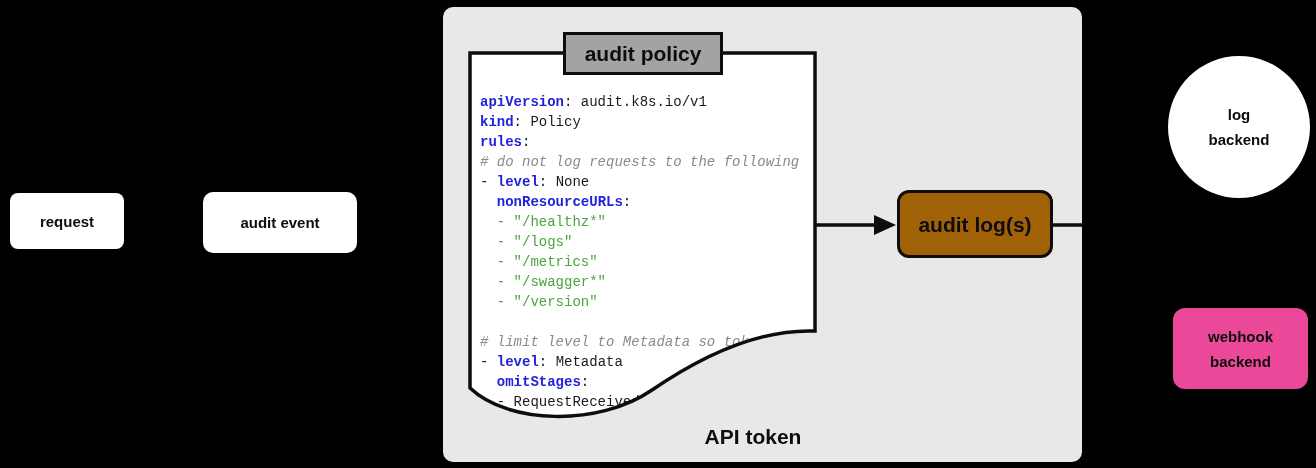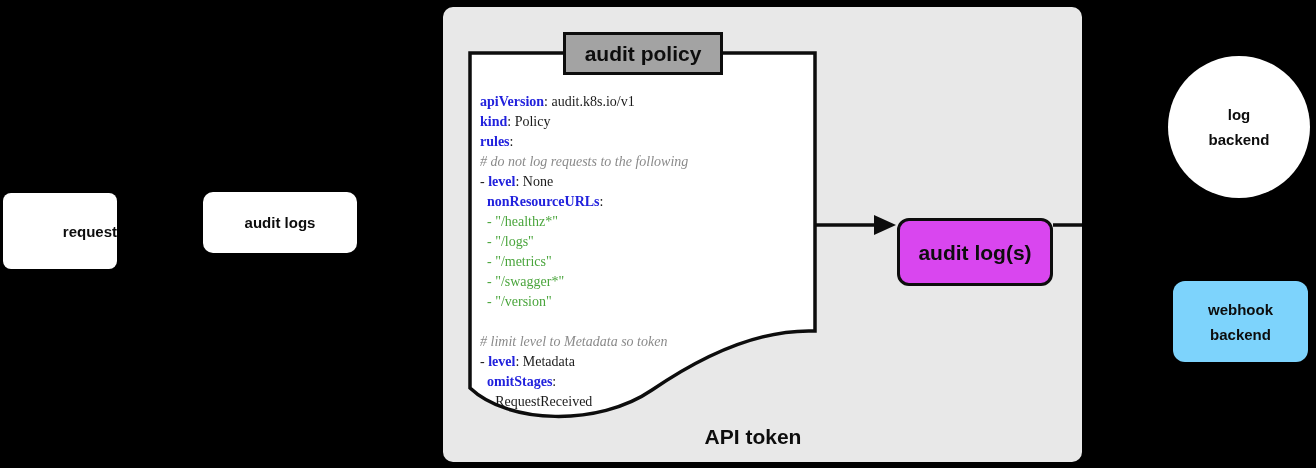--- a/index.html
+++ b/index.html
@@ -5,39 +5,39 @@
   html,body{margin:0;padding:0;background:#000;}
   #canvas{
     position:relative;width:1316px;height:468px;overflow:hidden;
     font-family:"Liberation Sans",sans-serif;background:#000;
   }
   .node{
     position:absolute;display:flex;align-items:center;justify-content:center;
     background:#fff;color:#0d0d0d;font-weight:bold;font-size:15px;
     text-align:center;box-sizing:border-box;line-height:25px;
   }
-  #request-node{left:3px;top:193px;width:114px;height:76px;border-radius:8px;justify-content:flex-end;}
+  #request-node{left:10px;top:193px;width:114px;height:56px;border-radius:8px;}
   #audit-event-node{left:203px;top:192px;width:154px;height:61px;border-radius:10px;}
   #api-server-box{
     position:absolute;left:443px;top:7px;width:639px;height:455px;
     background:#e8e8e8;border-radius:10px;
   }
   #api-server-label{
     position:absolute;left:646px;top:425px;width:214px;text-align:center;
     color:#0d0d0d;font-weight:bold;font-size:21px;
   }
   
   #policy-doc-clip{
     position:absolute;left:0;top:0;width:1316px;height:468px;
     background:#fff;
     clip-path:path("M 470,53 L 815,53 L 815,331 C 763,329 706,353 652,390 C 598,427 508,424 470,388 Z");
   }
   #policy-code{
     position:absolute;left:480px;top:92px;margin:0;
-    font-family:Liberation Serif, serif;font-size:14px;line-height:20px;
+    font-family:Liberation Mono, monospace;font-size:14px;line-height:20px;
     white-space:pre;letter-spacing:0;color:#1a1a1a;
   }
   #policy-code .tok-com{font-style:italic;}
   #policy-code .tok-key{font-weight:bold;}
   #diagram-overlay{position:absolute;left:0;top:0;pointer-events:none;}
   #audit-policy-node{
     left:563px;top:32px;width:160px;height:43px;
     border:3.5px solid #0d0d0d;border-radius:0;font-size:21px;
   }
   #audit-logs-node{
@@ -51,48 +51,48 @@
 </head>
 <body>
 
 <div id="canvas" style="background: rgb(0, 0, 0);">
 
   <div class="node" id="request-node" style="background: rgb(255, 255, 255);">
     <span>request</span>
   </div>
 
   <div class="node" id="audit-event-node" style="background: rgb(255, 255, 255);">
-    <span>audit logs</span>
+    <span>audit event</span>
   </div>
 
   <div id="api-server-box" style="background: rgb(232, 232, 232);"></div>
   <div id="api-server-label">API token</div>
 
   <div id="policy-doc-clip">
     <pre id="policy-code"><div><span class="tok-key" style="color: rgb(34, 34, 221);">apiVersion</span><span class="tok-def" style="color: rgb(26, 26, 26);">: audit.k8s.io/v1</span></div><div><span class="tok-key" style="color: rgb(34, 34, 221);">kind</span><span class="tok-def" style="color: rgb(26, 26, 26);">: Policy</span></div><div><span class="tok-key" style="color: rgb(34, 34, 221);">rules</span><span class="tok-def" style="color: rgb(26, 26, 26);">:</span></div><div><span class="tok-com" style="color: rgb(138, 138, 138);"># do not log requests to the following</span></div><div><span class="tok-def" style="color: rgb(26, 26, 26);">- </span><span class="tok-key" style="color: rgb(34, 34, 221);">level</span><span class="tok-def" style="color: rgb(26, 26, 26);">: None</span></div><div><span class="tok-def" style="color: rgb(26, 26, 26);">  </span><span class="tok-key" style="color: rgb(34, 34, 221);">nonResourceURLs</span><span class="tok-def" style="color: rgb(26, 26, 26);">:</span></div><div><span class="tok-str" style="color: rgb(74, 165, 60);">  - "/healthz*"</span></div><div><span class="tok-str" style="color: rgb(74, 165, 60);">  - "/logs"</span></div><div><span class="tok-str" style="color: rgb(74, 165, 60);">  - "/metrics"</span></div><div><span class="tok-str" style="color: rgb(74, 165, 60);">  - "/swagger*"</span></div><div><span class="tok-str" style="color: rgb(74, 165, 60);">  - "/version"</span></div><div>&nbsp;</div><div><span class="tok-com" style="color: rgb(138, 138, 138);"># limit level to Metadata so token</span></div><div><span class="tok-def" style="color: rgb(26, 26, 26);">- </span><span class="tok-key" style="color: rgb(34, 34, 221);">level</span><span class="tok-def" style="color: rgb(26, 26, 26);">: Metadata</span></div><div><span class="tok-def" style="color: rgb(26, 26, 26);">  </span><span class="tok-key" style="color: rgb(34, 34, 221);">omitStages</span><span class="tok-def" style="color: rgb(26, 26, 26);">:</span></div><div><span class="tok-def" style="color: rgb(26, 26, 26);">  - RequestReceived</span></div></pre>
   </div>
 
   <svg id="diagram-overlay" width="1316" height="468" viewBox="0 0 1316 468">
     <path d="M 470,53 L 815,53 L 815,331 C 763,329 706,353 652,390 C 598,427 508,424 470,388 Z" fill="none" stroke="#0d0d0d" stroke-width="3.5"></path>
     <line x1="816" y1="225" x2="879" y2="225" stroke="#0d0d0d" stroke-width="3.5"></line>
     <polygon points="874,215 896,225 874,235" fill="#0d0d0d"></polygon>
     <line x1="1053" y1="225" x2="1082" y2="225" stroke="#0d0d0d" stroke-width="3.5"></line>
   </svg>
 
   <div class="node" id="audit-policy-node" style="background: #a3a3a3;">
     <span>audit policy</span>
   </div>
 
-  <div class="node" id="audit-logs-node" style="background: #d946ef; margin-top: 28px;">
+  <div class="node" id="audit-logs-node" style="background: #a16207;">
     <span>audit log(s)</span>
   </div>
 
   <div class="node two-line" id="log-backend-node" style="background: rgb(255, 255, 255);">
     <span>log</span>
     <span>backend</span>
   </div>
 
-  <div class="node two-line" id="webhook-backend-node" style="background: #7dd3fc;">
+  <div class="node two-line" id="webhook-backend-node" style="background: #ec4899; margin-top: 27px;">
     <span>webhook</span>
     <span>backend</span>
   </div>
 
 </div>
 
 </body></html>

